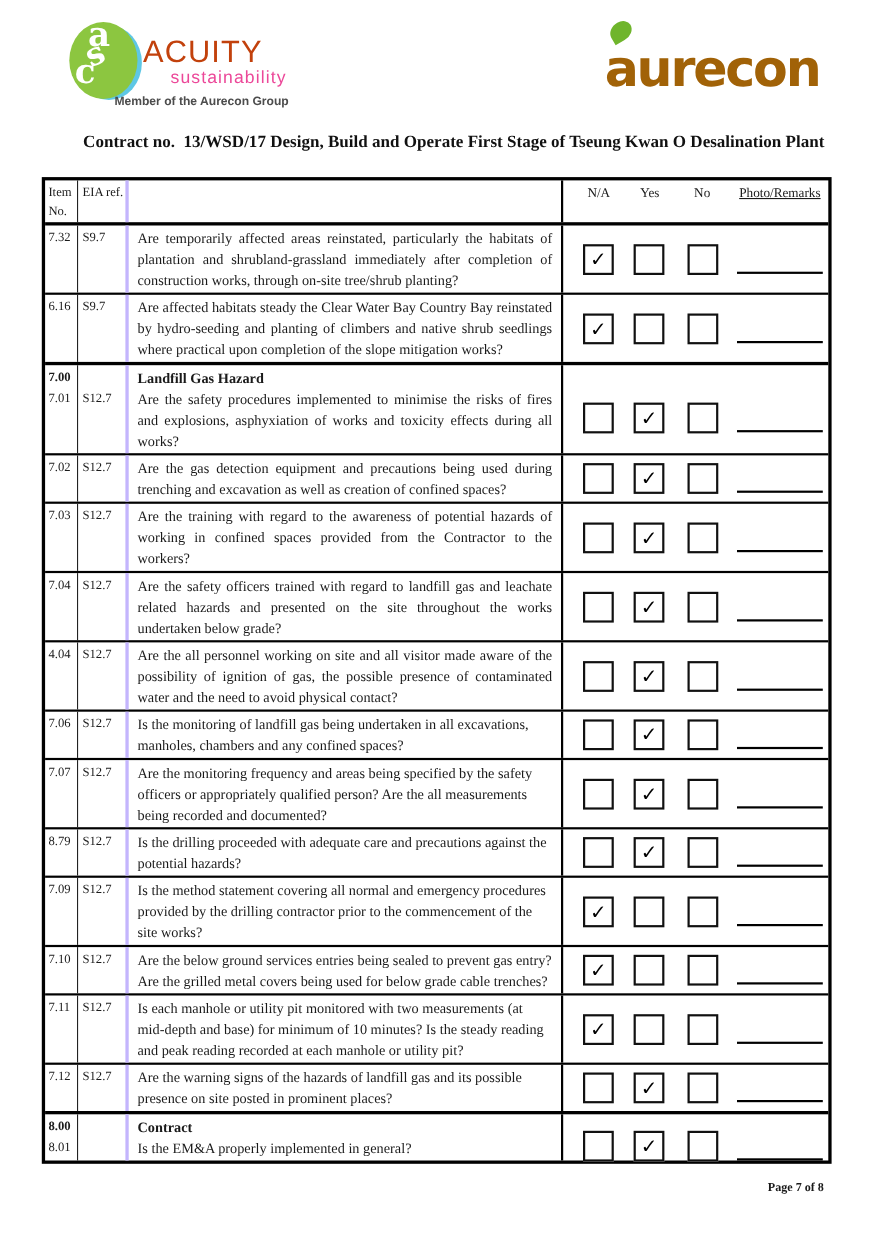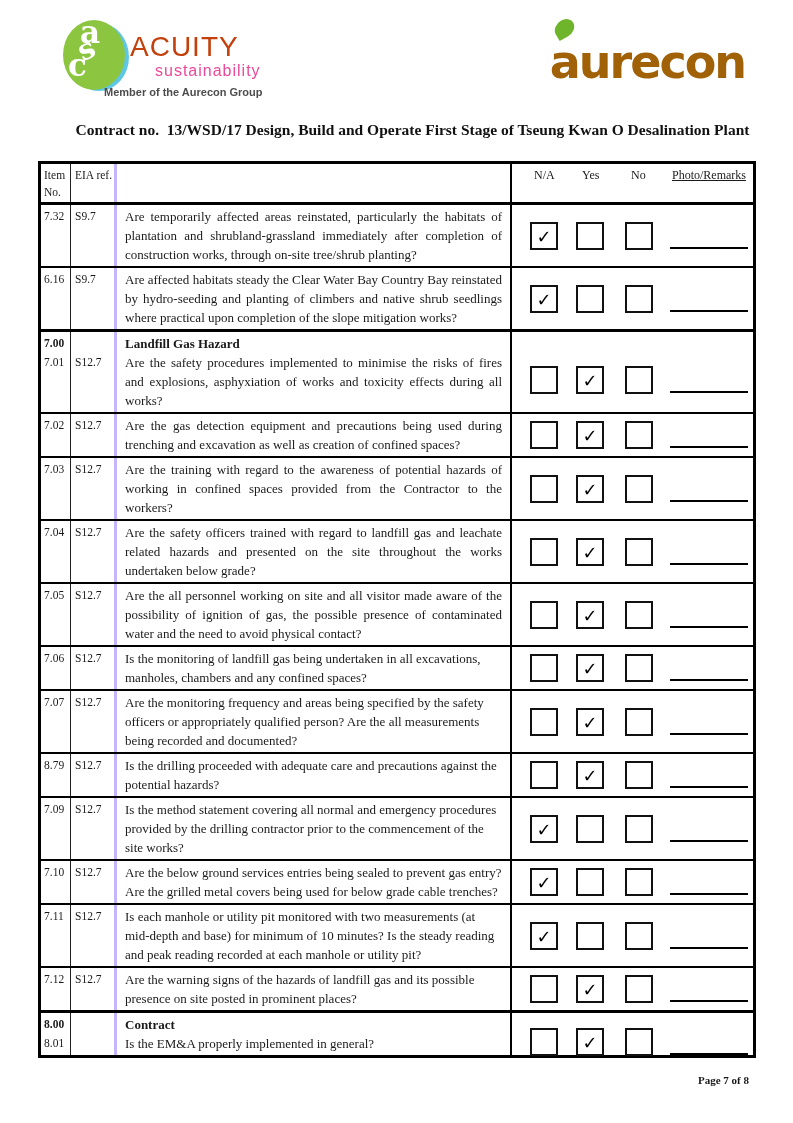--- a/index.html
+++ b/index.html
@@ -234,21 +234,21 @@
         <span class="cb cb-yes"><span class="tick">✓</span></span>
         <span class="cb cb-no"><span class="tick"></span></span>
         <span class="remarks-line"></span>
       </div>
     </div>
   </div>
 
   <div class="row">
     <div class="c1">
 
-      <div class="itemno">7.05</div>
+      <div class="itemno">4.04</div>
     </div>
     <div class="c2">
       <div class="ref">S12.7</div>
     </div>
     <div class="c3">
 
       <div class="q justify">Are the all personnel working on site and all visitor made aware of the possibility of ignition of gas, the possible presence of contaminated water and the need to avoid physical contact?</div>
     </div>
     <div class="c4">
       <div class="checkwrap">

